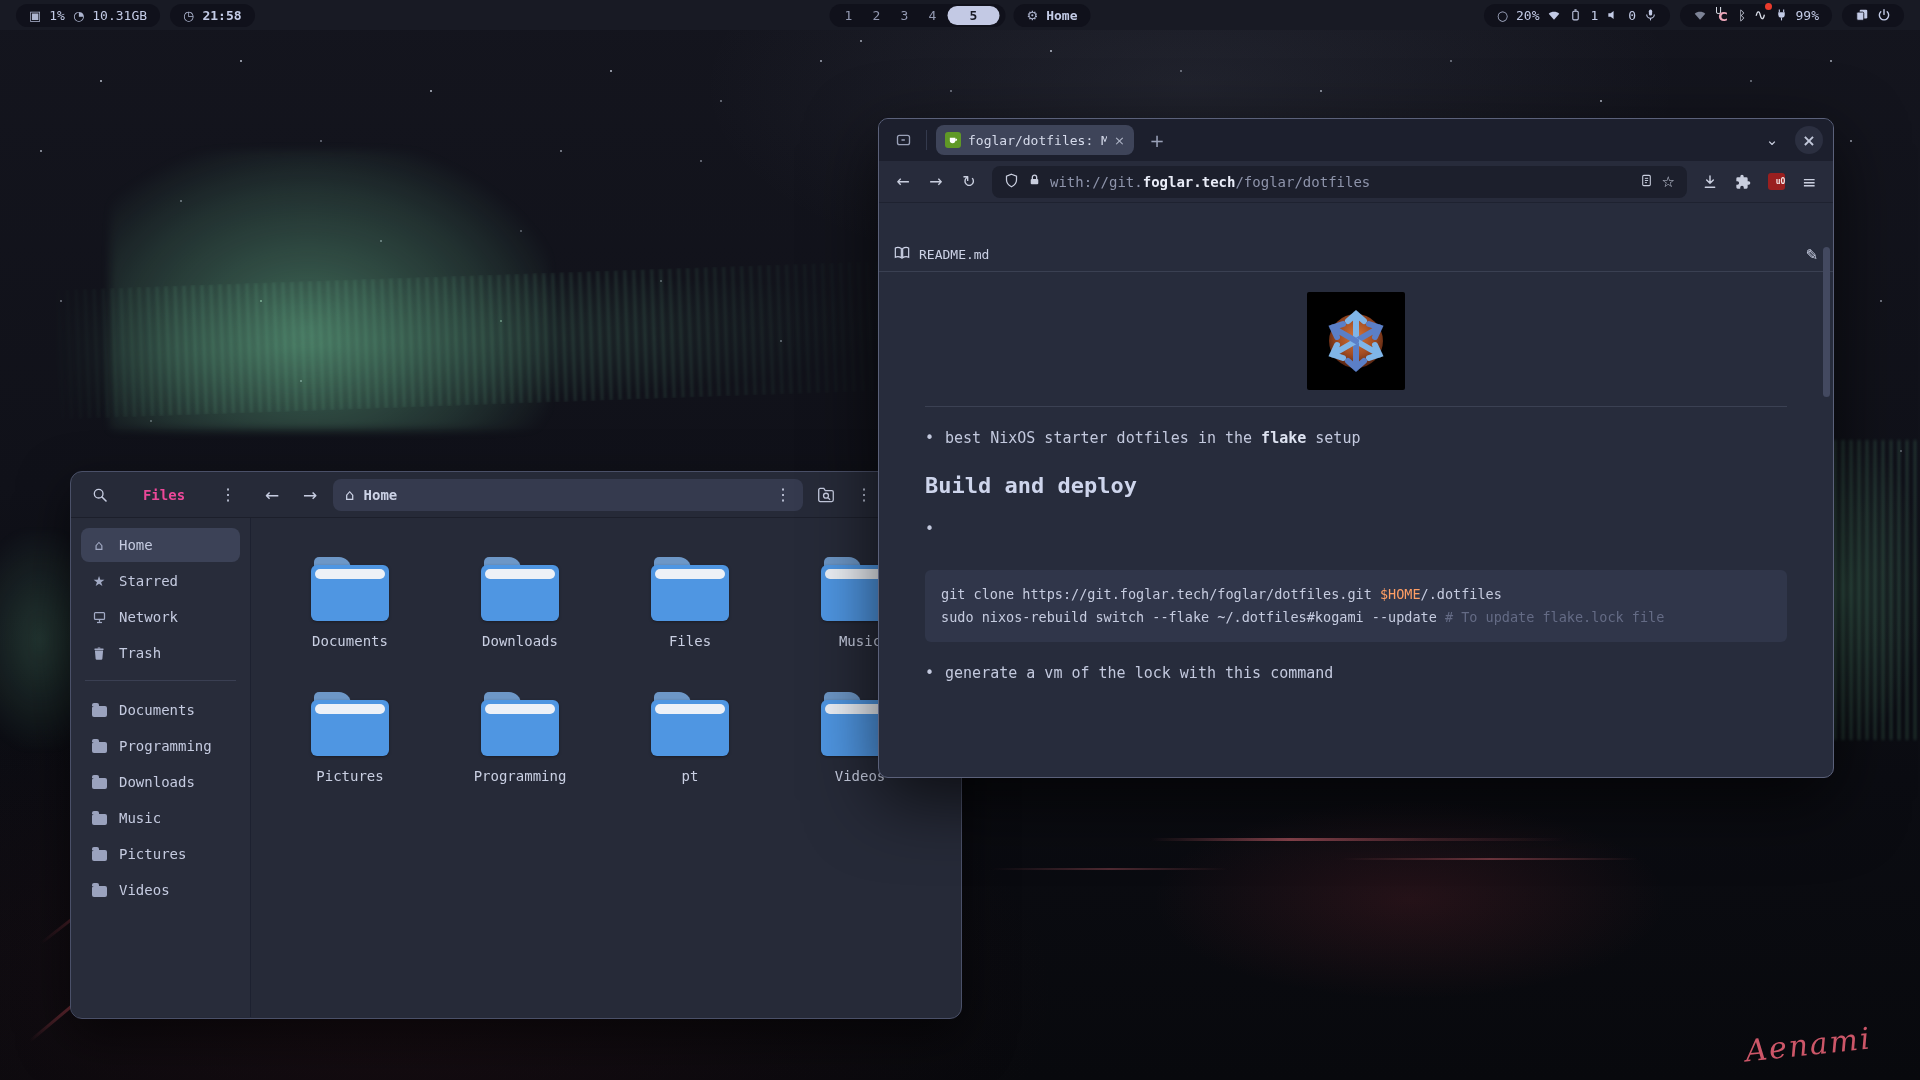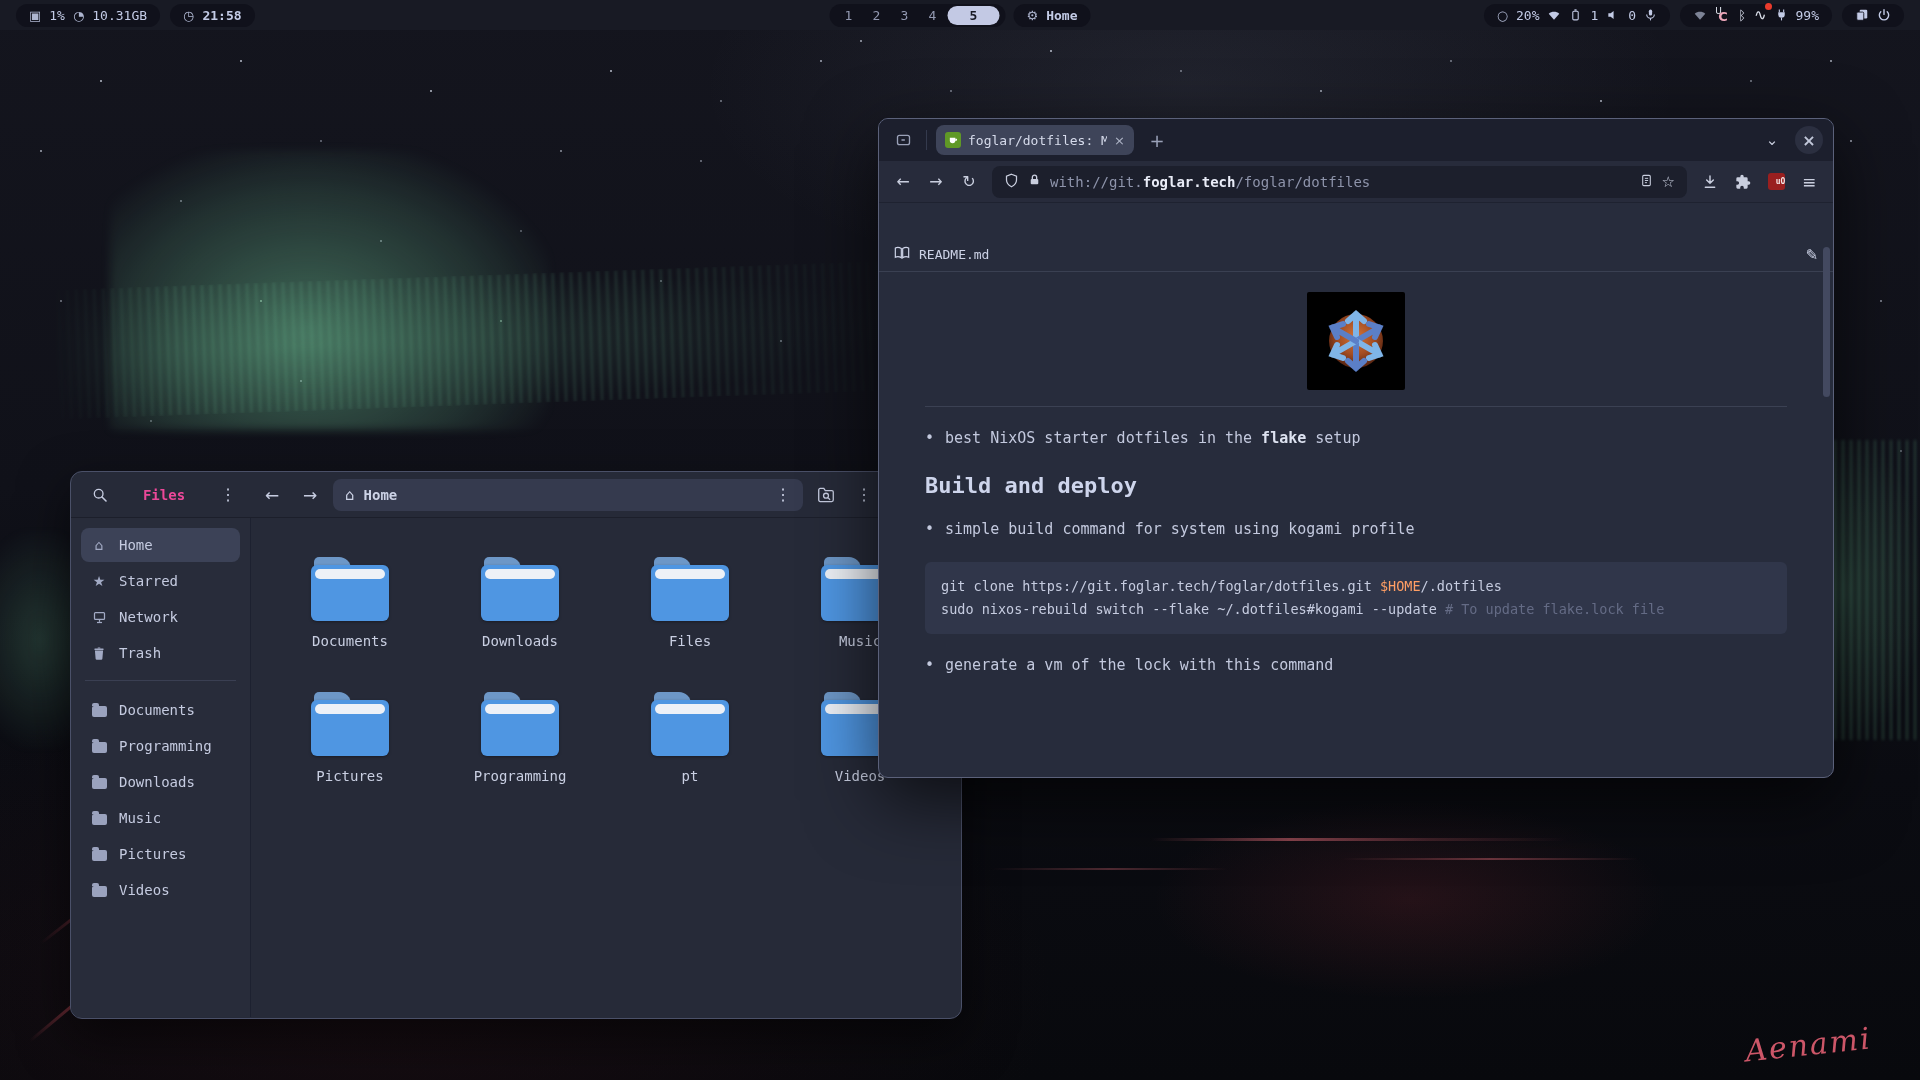--- a/index.html
+++ b/index.html
@@ -144,21 +144,21 @@
     font-size:15px; }
   .logo-row { text-align:center; margin-top:20px; }
   .nixlogo { display:inline-block; width:98px; height:98px; background:#000; border-radius:2px;
     padding:13px; }
   .md-h1 { margin-top:36px; font-size:30px; font-weight:bold; color:#ced5ec; }
   .md-hr { margin-top:16px; border:none; border-top:1px solid #3b4153; }
   .bullet { display:flex; gap:11px; margin-top:22px; color:#c3c9de; }
   .bullet .dot { color:#c3c9de; }
   .bold { font-weight:bold; color:#dde2f0; }
   .md-h2 { margin-top:26px; font-size:22px; font-weight:bold; color:#ced5ec; }
-  .codeblock { margin-top:24px; background:#30364a; border-radius:6px; padding:13px 16px;
+  .codeblock { margin-top:32px; background:#30364a; border-radius:6px; padding:13px 16px;
     font-size:13.5px; line-height:1.7; color:#c6cce0; white-space:pre; overflow:hidden; }
   .orange { color:#ff9e64; } .green { color:#9ece6a; } .comment { color:#646b85; }
   .b-scroll { position:absolute; right:3px; top:128px; width:7px; height:150px; background:#434960;
     border-radius:4px; }
 </style>
 </head>
 <body>
 
 <div class="wallpaper">
   <div class="stars"></div>
@@ -562,21 +562,20 @@
 
     <div class="bullet">
       <span class="dot">•</span>
       <span><span>best NixOS starter dotfiles in the </span><span class="bold">flake</span><span> setup</span></span>
     </div>
 
     <div class="md-h2">Build and deploy</div>
 
     <div class="bullet">
       <span class="dot">•</span>
-      <span>simple build command for system using kogami profile</span>
     </div>
 
     <div class="codeblock"><span>git clone https://git.foglar.tech/foglar/dotfiles.git </span><span class="orange">$HOME</span><span>/.dotfiles</span>
 <span>sudo nixos-rebuild switch --flake ~/.dotfiles#kogami --update </span><span class="comment"># To update flake.lock file</span></div>
 
     <div class="bullet">
       <span class="dot">•</span>
       <span>generate a vm of the lock with this command</span>
     </div>
 

